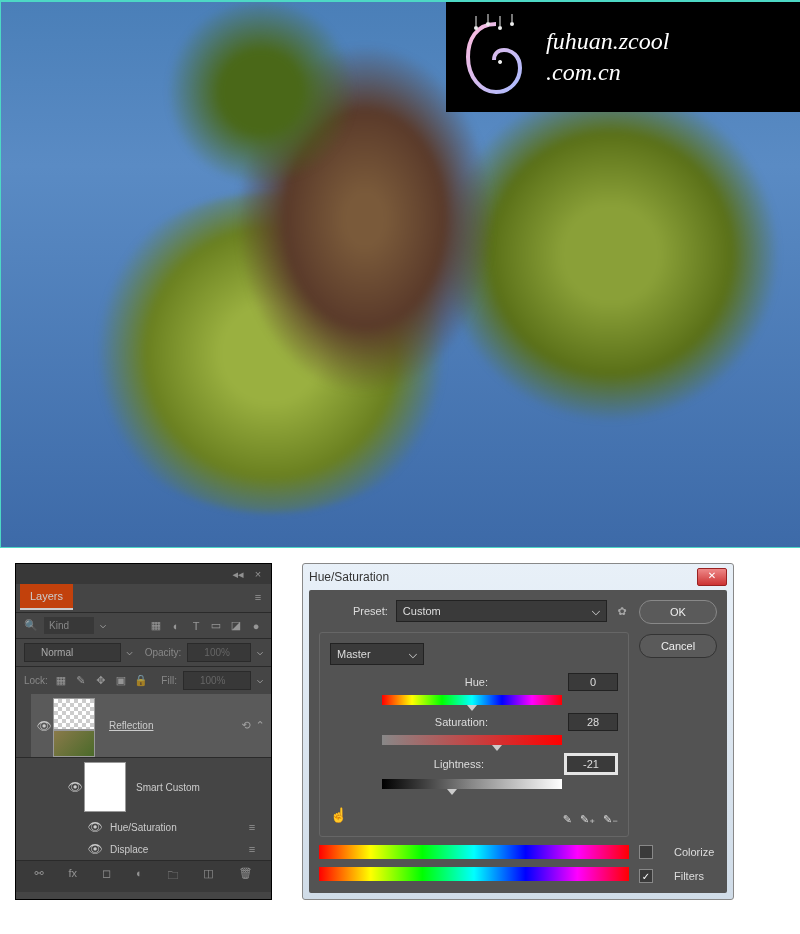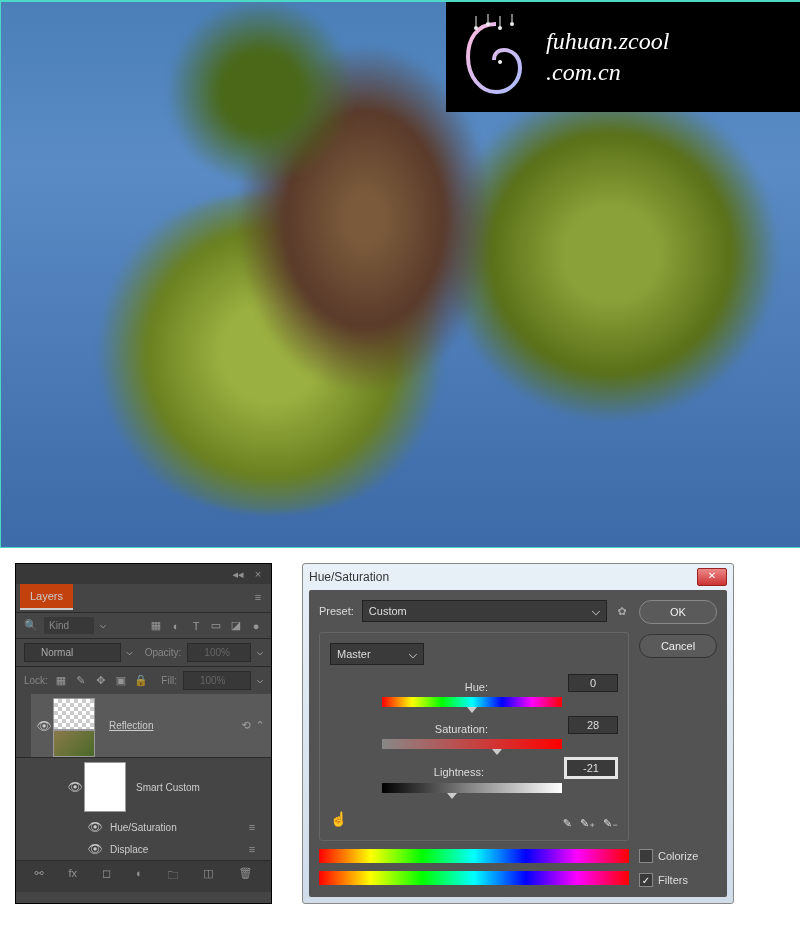--- a/index.html
+++ b/index.html
@@ -219,20 +219,21 @@
 .hs-side {
   width: 78px;
   display: flex;
   flex-direction: column;
   gap: 10px;
 }
 .hs-preset-row {
   display: flex;
   align-items: center;
   gap: 8px;
+  margin-left: 34px;
 }
 .hs-label {
   font-size: 11px;
 }
 .hs-select {
   background: #3a3a3a;
   border: 1px solid #222;
   color: #ddd;
   padding: 4px 6px;
   font-size: 11px;
@@ -253,21 +254,20 @@
 .hs-slider-row {
   display: flex;
   align-items: center;
   gap: 10px;
   margin: 8px 0 4px;
 }
 .hs-slider-label {
   flex: 1;
   text-align: right;
   font-size: 11px;
-  margin-top: 8px;
 }
 .hs-value {
   width: 40px;
   background: #3a3a3a;
   border: 1px solid #222;
   color: #ddd;
   padding: 2px 4px;
   text-align: center;
   font-size: 11px;
 }
@@ -307,21 +307,21 @@
   color: #eee;
   font-size: 11px;
   cursor: pointer;
 }
 .hs-btn-ok {
   border: 1px solid #888;
 }
 .hs-checkbox {
   display: flex;
   align-items: center;
-  gap: 5px;
+  gap: 21px;
   font-size: 11px;
 }
 .hs-cb {
   width: 12px;
   height: 12px;
   border: 1px solid #888;
   background: #3a3a3a;
   display: inline-flex;
   align-items: center;
   justify-content: center;

